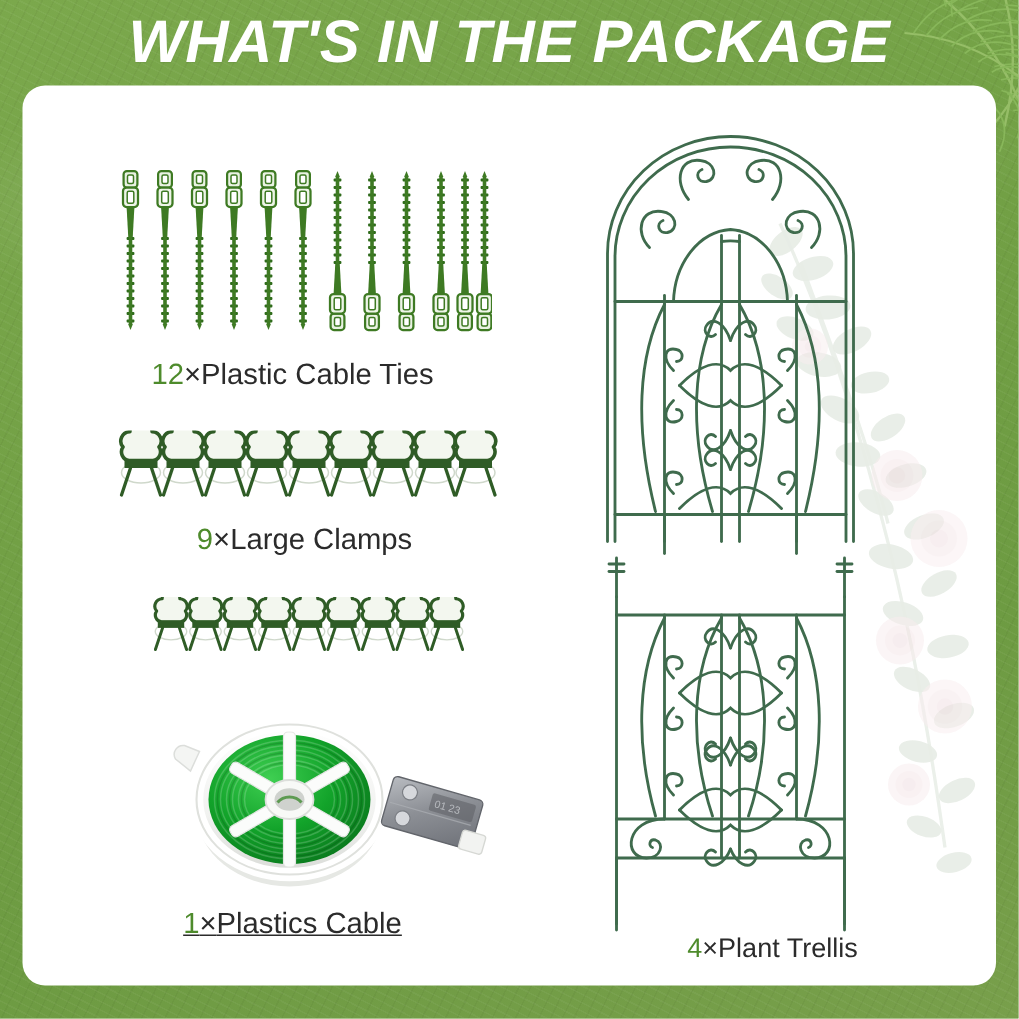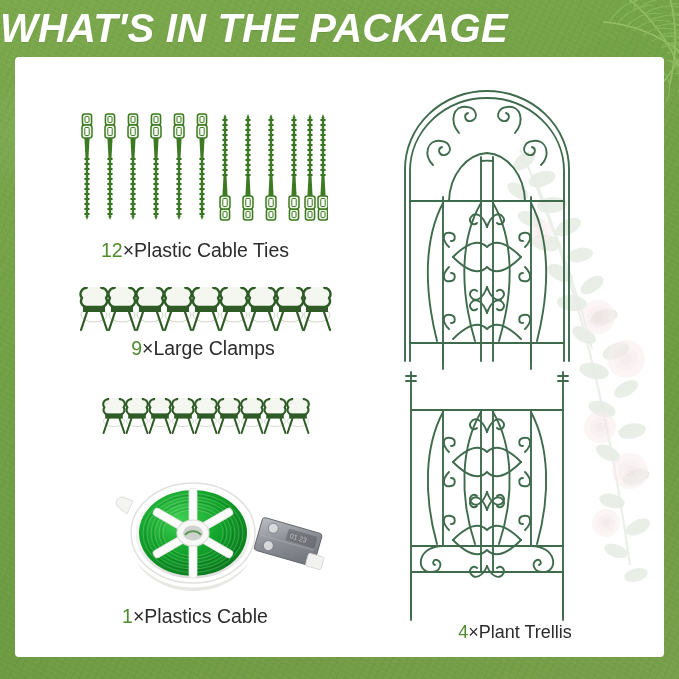--- a/index.html
+++ b/index.html
@@ -27,39 +27,39 @@
     opacity:.9;
   }
 
   
   #palms { position:absolute; top:-18px; right:-26px; width:250px; height:140px; overflow:hidden; }
   #palms svg { display:block; }
 
   
   #title-bar {
     position:absolute; left:0; top:0; width:679px; height:57px;
-    display:flex; align-items:center; justify-content:flex-start;
+    display:flex; align-items:center; justify-content:center;
   }
   #title {
     color:#ffffff;
     font-size:40px;
     font-weight:bold;
     font-style:italic;
     letter-spacing:.2px;
     white-space:nowrap;
     transform:scaleX(1.0);
     text-shadow:0 1px 1px rgba(0,0,0,.08);
   }
 
   
   #card {
     position:absolute; left:15px; top:57px;
     width:649px; height:600px;
     background:#ffffff;
-    border-radius:4px;
+    border-radius:15px;
     overflow:hidden;
   }
 
   
   #roses { position:absolute; right:-6px; top:78px; width:190px; height:470px; opacity:.5; }
   #roses svg{display:block;}
 
   
   #left-col { position:absolute; left:0; top:0; width:360px; height:600px; }
 
@@ -74,31 +74,31 @@
   .group-label .x { color:#2b2b2b; }
 
   
   #ties { position:absolute; left:63px; top:55px; width:250px; height:110px; }
   #ties svg{display:block;}
   #ties-label { top:182px; }
 
   
   #lclamps { position:absolute; left:64px; top:230px; width:253px; height:47px; }
   #lclamps svg{display:block;}
-  #lclamps-label { top:280px;padding-left:16px; }
+  #lclamps-label { top:292px;padding-left:16px; }
 
   
   #sclamps { position:absolute; left:86px; top:341px; width:212px; height:40px; }
   #sclamps svg{display:block;}
   #sclamps-label { top:390px; }
 
   
   #spool { position:absolute; left:100px; top:420px; width:235px; height:118px; }
   #spool svg{display:block;}
-  #spool-label { top:548px; }
+  #spool-label { top:548px;text-decoration:underline; }
 
   
   #right-col { position:absolute; left:360px; top:0; width:289px; height:600px; }
   #trellis-top { position:absolute; left:22px; top:4px; width:180px; height:310px; }
   #trellis-bot { position:absolute; left:22px; top:313px; width:180px; height:252px; }
   #trellis-top svg, #trellis-bot svg{display:block;}
   #trellis-label { position:absolute; width:240px; left:20px; top:565px; text-align:center; font-size:18px; color:#2b2b2b; white-space:nowrap; }
   #trellis-label .qty { color:#4e8b2c; }
 </style>
 </head>

